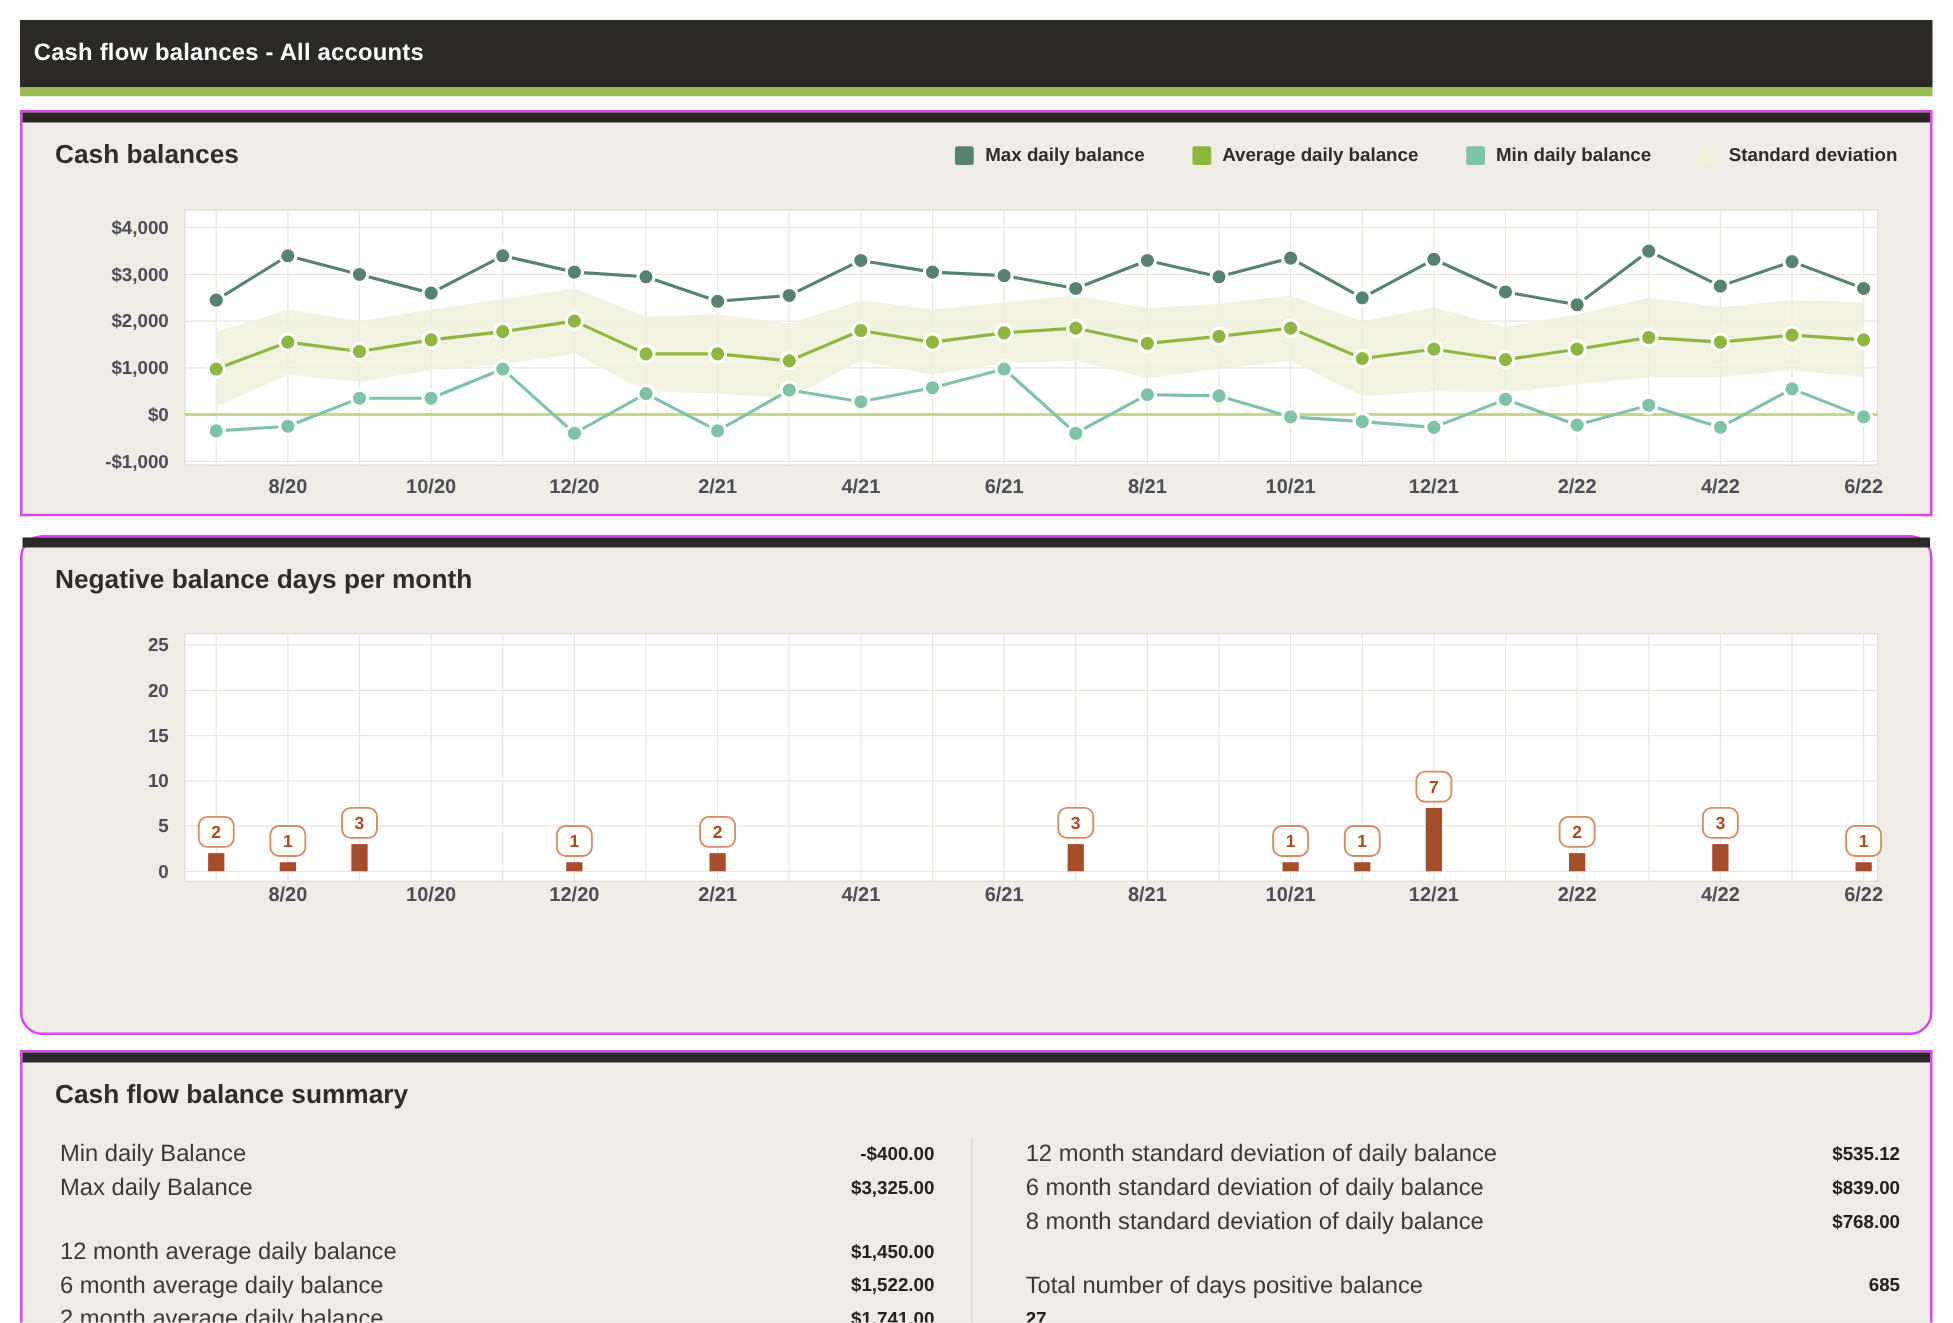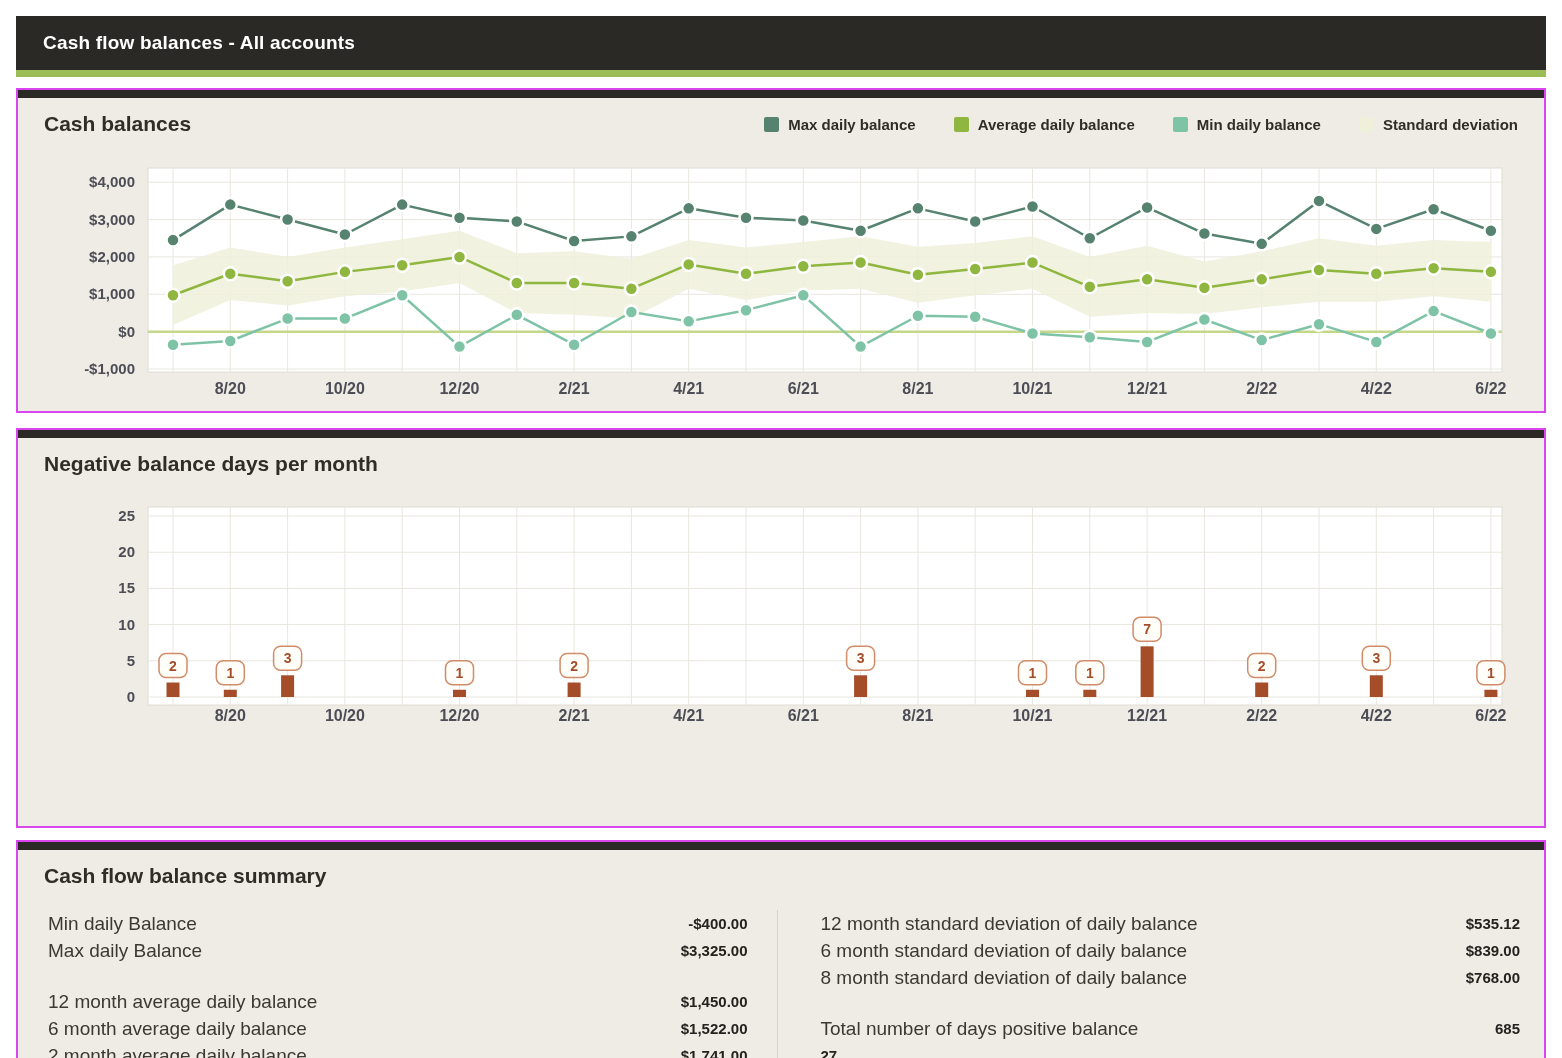--- a/index.html
+++ b/index.html
@@ -1,25 +1,25 @@
 <!DOCTYPE html>
 <html><head>
 <meta charset="utf-8">
 <style>
   * { margin:0; padding:0; box-sizing:border-box; }
   html,body { width:1562px; height:1058px; background:#ffffff; overflow:hidden;
               font-family:"Liberation Sans", sans-serif; }
   .header { margin:16px 16px 0; height:54px; background:#2a2925; display:flex; align-items:center;
-            padding-left:27px; }
+            padding-left:11px; }
   .header-title { color:#ffffff; font-size:19px; font-weight:700; letter-spacing:.2px; }
   .accent-bar { margin:0 16px; height:7px; background:#9cbc55; }
   .panel { margin:11px 16px 0; border:2px solid #d946ef; background:#efece5; position:relative; }
   .panel-topbar { height:8px; background:#2a2925; }
   #panel-cash { height:325px; }
-  #panel-neg  { height:400px; margin-top:15px; }
+  #panel-neg  { height:400px; margin-top:15px;border-radius:18px; }
   #panel-sum  { height:276px; margin-top:12px; }
   .panel-title { position:absolute; left:26px; top:22px; font-size:21px; font-weight:700; color:#2e2d28; }
   .legend { position:absolute; right:26px; top:26px; display:flex; gap:38px; align-items:center; }
   .legend-item { display:flex; align-items:center; gap:9px; }
   .legend-swatch { width:15px; height:15px; border-radius:2px; display:inline-block; }
   .legend-label { font-size:15px; font-weight:600; color:#2e2d28; }
   svg { display:block; }
   svg text { font-family:"Liberation Sans", sans-serif; }
   
   .sum-cols { position:absolute; left:30px; right:24px; top:68px; display:flex; }

